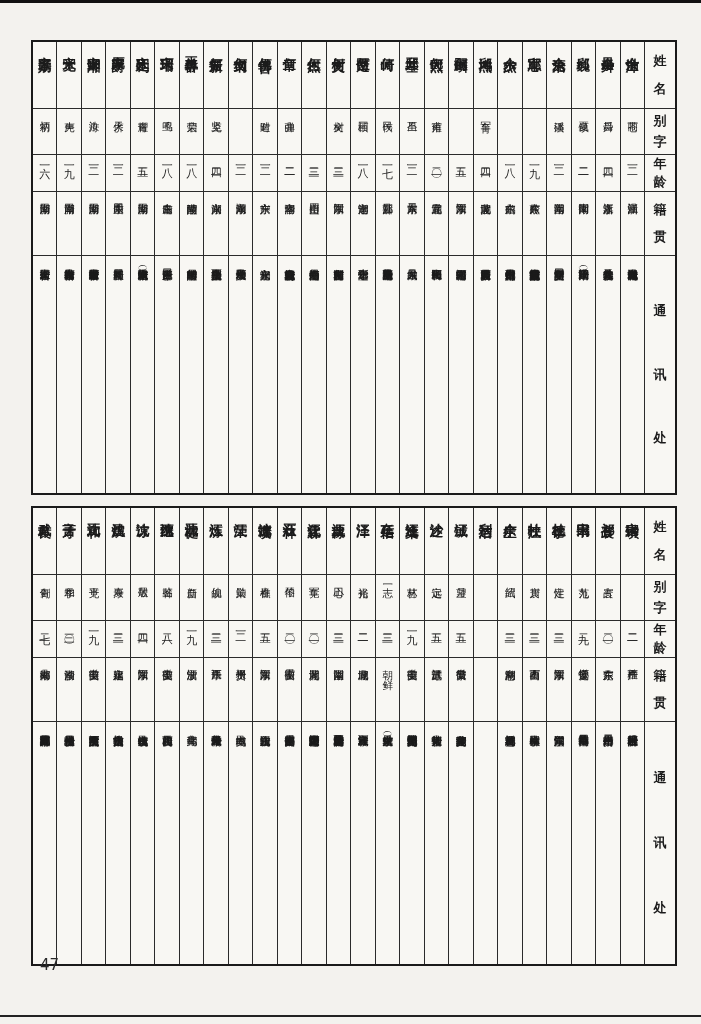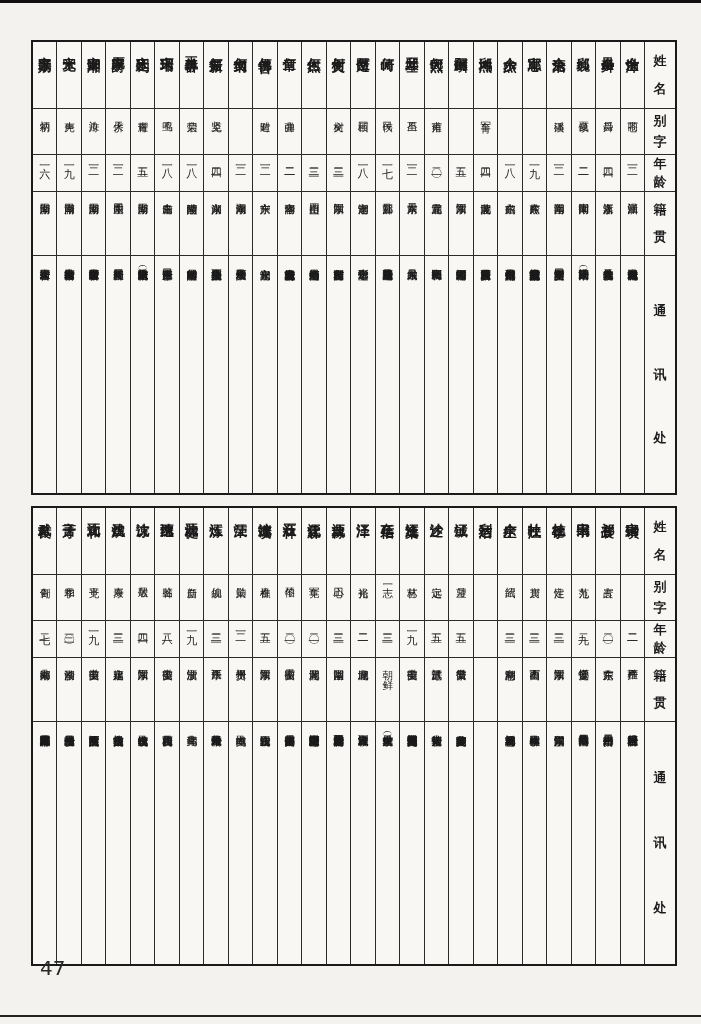--- a/index.html
+++ b/index.html
@@ -38,21 +38,21 @@
   .c-age .v{font-size:11px;padding-top:4px;}
   .c-native{height:64px;}
   .c-native .v{font-size:10.5px;padding-top:3px;}
   .c-addr{flex:1 1 auto;}
   .c-addr .v{font-size:10.5px;padding-top:5px;}
   
   .hcell{flex-direction:column;align-items:center;justify-content:space-evenly;font-weight:700;}
   .hcell span{font-size:13px;display:block;}
   .page-number{
     position:absolute;left:40px;top:956px;
-    font-size:20px;color:#2a2a2a;
+    font-size:15px;color:#2a2a2a;
     font-family:"DejaVu Sans",sans-serif;
   }
 </style>
 </head>
 <body>
 
 <div class="rule-top"></div>
 
 <div class="sheet">
   <section class="vtable">

